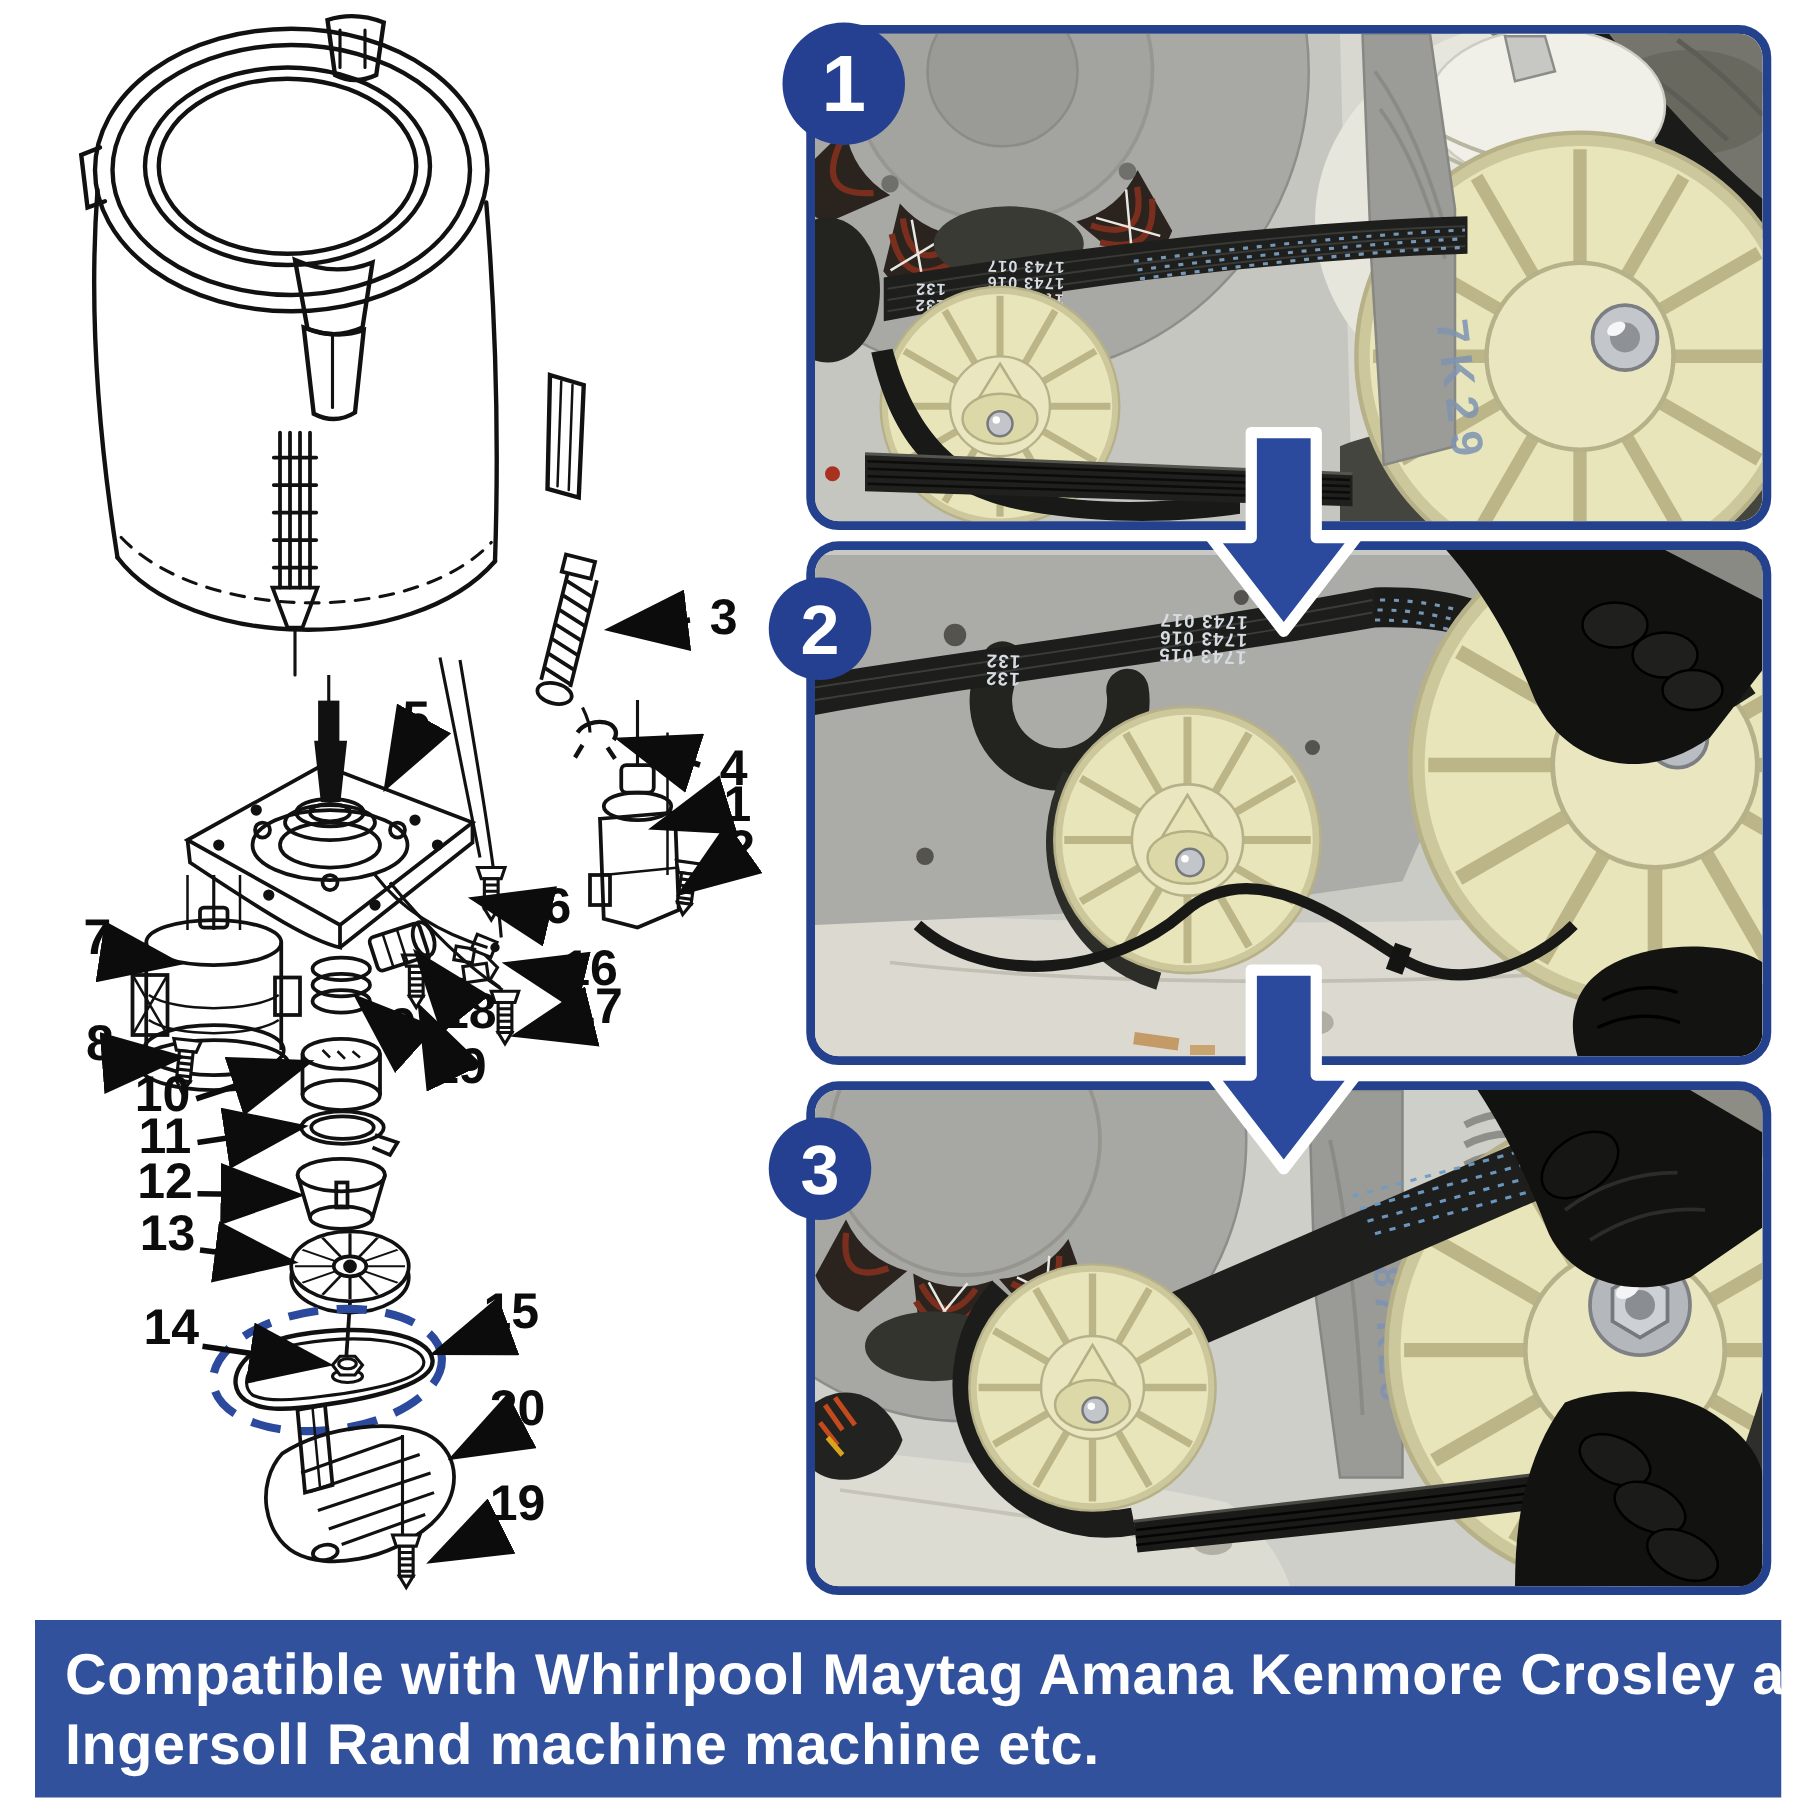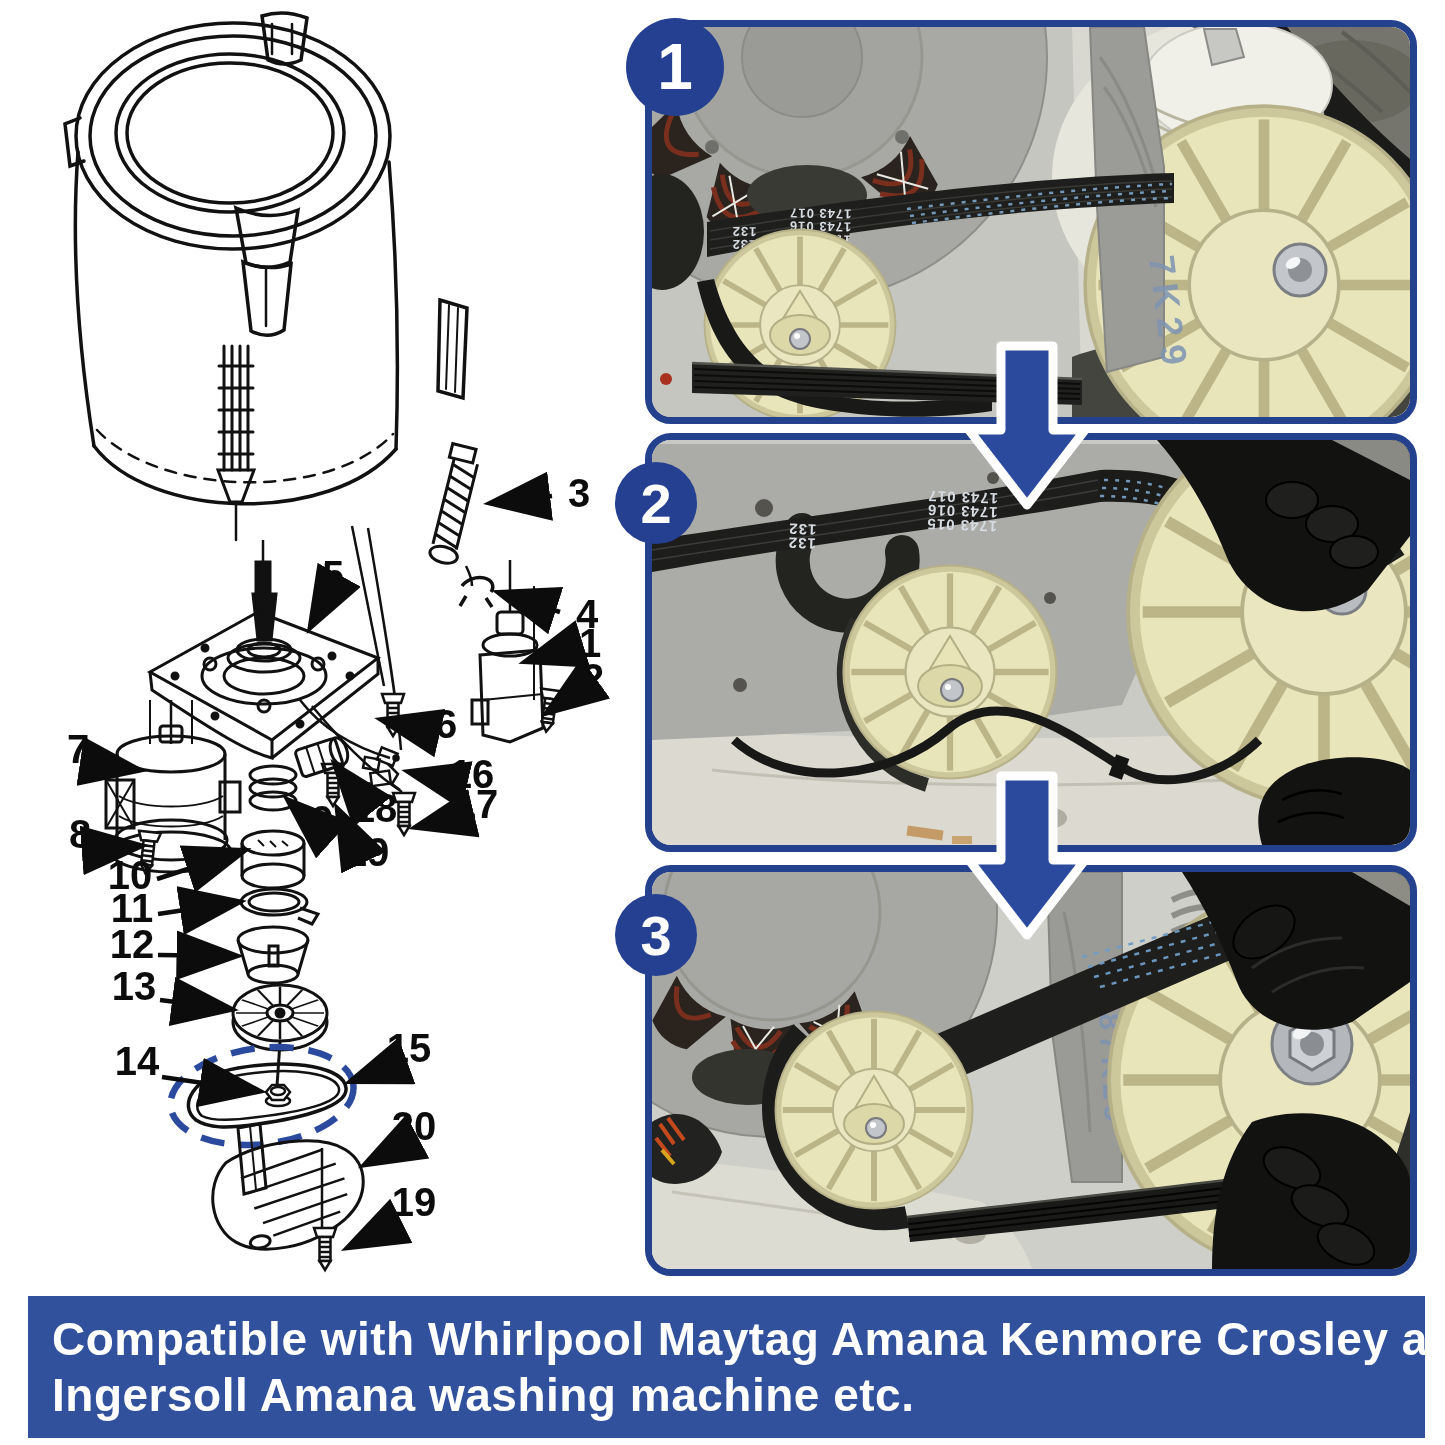--- a/index.html
+++ b/index.html
@@ -697,16 +697,16 @@
 
   <svg class="down-arrow" style="left:952px;top:340px;" width="150" height="175" viewBox="0 0 150 175">
     <path d="M49 6 L101 6 L101 90 L133 90 L75 165 L17 90 L49 90 Z" fill="var(--accent)" stroke="#ffffff" stroke-width="9" stroke-linejoin="round"></path>
   </svg>
   <svg class="down-arrow" style="left:952px;top:770px;" width="150" height="175" viewBox="0 0 150 175">
     <path d="M49 6 L101 6 L101 90 L133 90 L75 165 L17 90 L49 90 Z" fill="var(--accent)" stroke="#ffffff" stroke-width="9" stroke-linejoin="round"></path>
   </svg>
 
   <div class="banner">
     <span class="bline">Compatible with Whirlpool Maytag Amana Kenmore Crosley and</span>
-    <span class="bline">Ingersoll Amana washing machine etc.</span>
+    <span class="bline">Ingersoll Rand machine machine etc.</span>
   </div>
 
 </div>
 
 </body></html>

